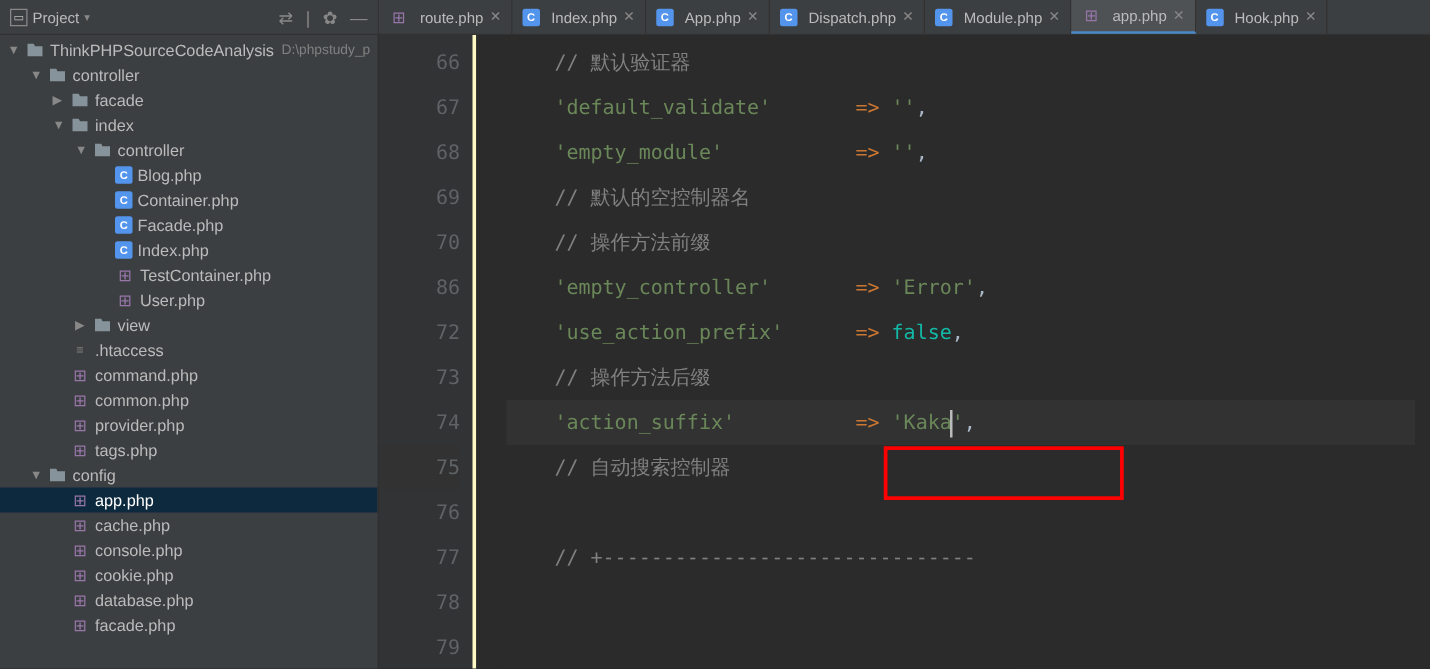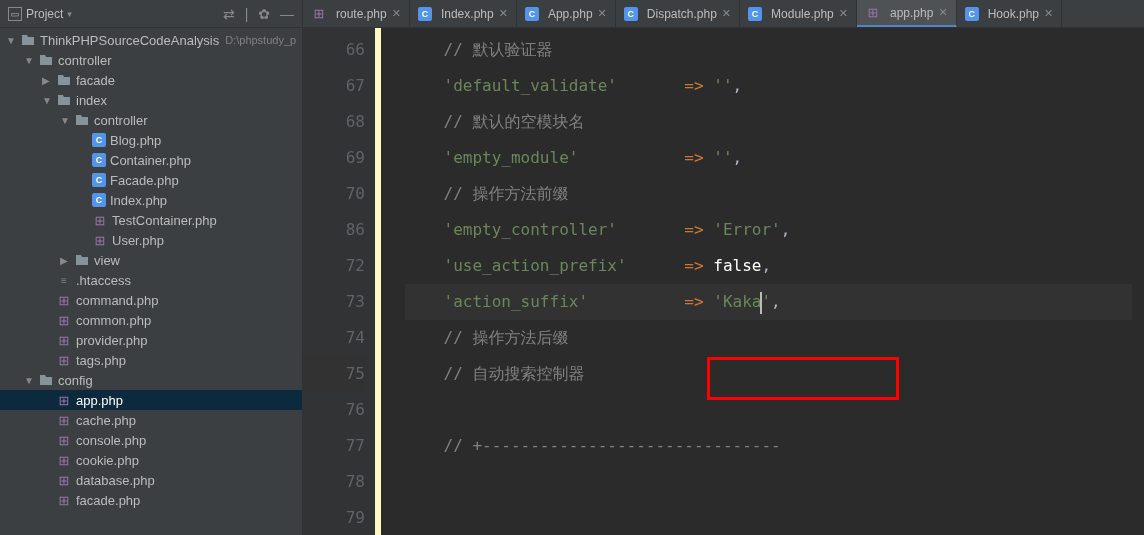--- a/index.html
+++ b/index.html
@@ -161,21 +161,21 @@
       flex: 1;
       display: flex;
       background: #2b2b2b;
       font-family: 'Consolas', 'Monaco', monospace;
       font-size: 16px;
       overflow: hidden;
     }
     .gutter {
       width: 78px;
       background: #313335;
-      border-right: 6px solid #fef9c3;
+      border-right: 3px solid #fef9c3;
       color: #606366;
       text-align: right;
       padding: 4px 10px 0 0;
     }
     .gutter-line {
       height: 36px;
       line-height: 36px;
     }
     .gutter-line.highlighted {
       background: #323232;
@@ -202,21 +202,21 @@
       color: #808080;
     }
     .string {
       color: #6a8759;
       margin-top: 28px;
     }
     .arrow-op {
       color: #cc7832;
     }
     .keyword {
-      color: #ffffff;
+      color: #14b8a6;
     }
     .highlight-box {
       position: absolute;
       border: 3px solid #ff0000;
       pointer-events: none;
     }
     .cursor-caret {
       display: inline-block;
       width: 2px;
       height: 22px;
@@ -449,27 +449,27 @@
             <div class="gutter-line">76</div>
             <div class="gutter-line">77</div>
             <div class="gutter-line">78</div>
             <div class="gutter-line">79</div>
           </div>
         <div class="fold-margin"></div>
         <div class="code" id="code">
           <div class="highlight-box" id="hlbox" style="top: 329px; left: 310px; width: 192px; height: 43px;"></div>
         <div class="code-line"><span class="comment">    // 默认验证器</span></div>
             <div class="code-line"><span>    </span><span class="string">'default_validate'</span><span>       </span><span class="arrow-op">=&gt;</span><span> </span><span class="string">''</span><span>,</span></div>
-            <div class="code-line"><span class="comment">    // 默认的空模块名</span></div>
             <div class="code-line"><span>    </span><span class="string">'empty_module'</span><span>           </span><span class="arrow-op">=&gt;</span><span> </span><span class="string">''</span><span>,</span></div>
+            <div class="code-line"><span class="comment">    // 默认的空控制器名</span></div>
             <div class="code-line"><span class="comment">    // 操作方法前缀</span></div>
             <div class="code-line"><span>    </span><span class="string">'empty_controller'</span><span>       </span><span class="arrow-op">=&gt;</span><span> </span><span class="string">'Error'</span><span>,</span></div>
             <div class="code-line"><span>    </span><span class="string">'use_action_prefix'</span><span>      </span><span class="arrow-op">=&gt;</span><span> </span><span class="keyword">false</span><span>,</span></div>
+            <div class="code-line"><span class="comment">    // 操作方法后缀</span></div>
             <div class="code-line highlighted"><span>    </span><span class="string">'action_suffix'</span><span>          </span><span class="arrow-op">=&gt;</span><span> </span><span class="string">'Kaka</span><span class="cursor-caret"></span><span class="string">'</span><span>,</span></div>
-            <div class="code-line"><span class="comment">    // 操作方法后缀</span></div>
             <div class="code-line"><span class="comment">    // 自动搜索控制器</span></div>
             <div class="code-line"></div>
             <div class="code-line"><span class="comment">    // +-------------------------------</span></div>
           </div>
       </div>
     </div>
   </div>
 </div>
 
 </body></html>

